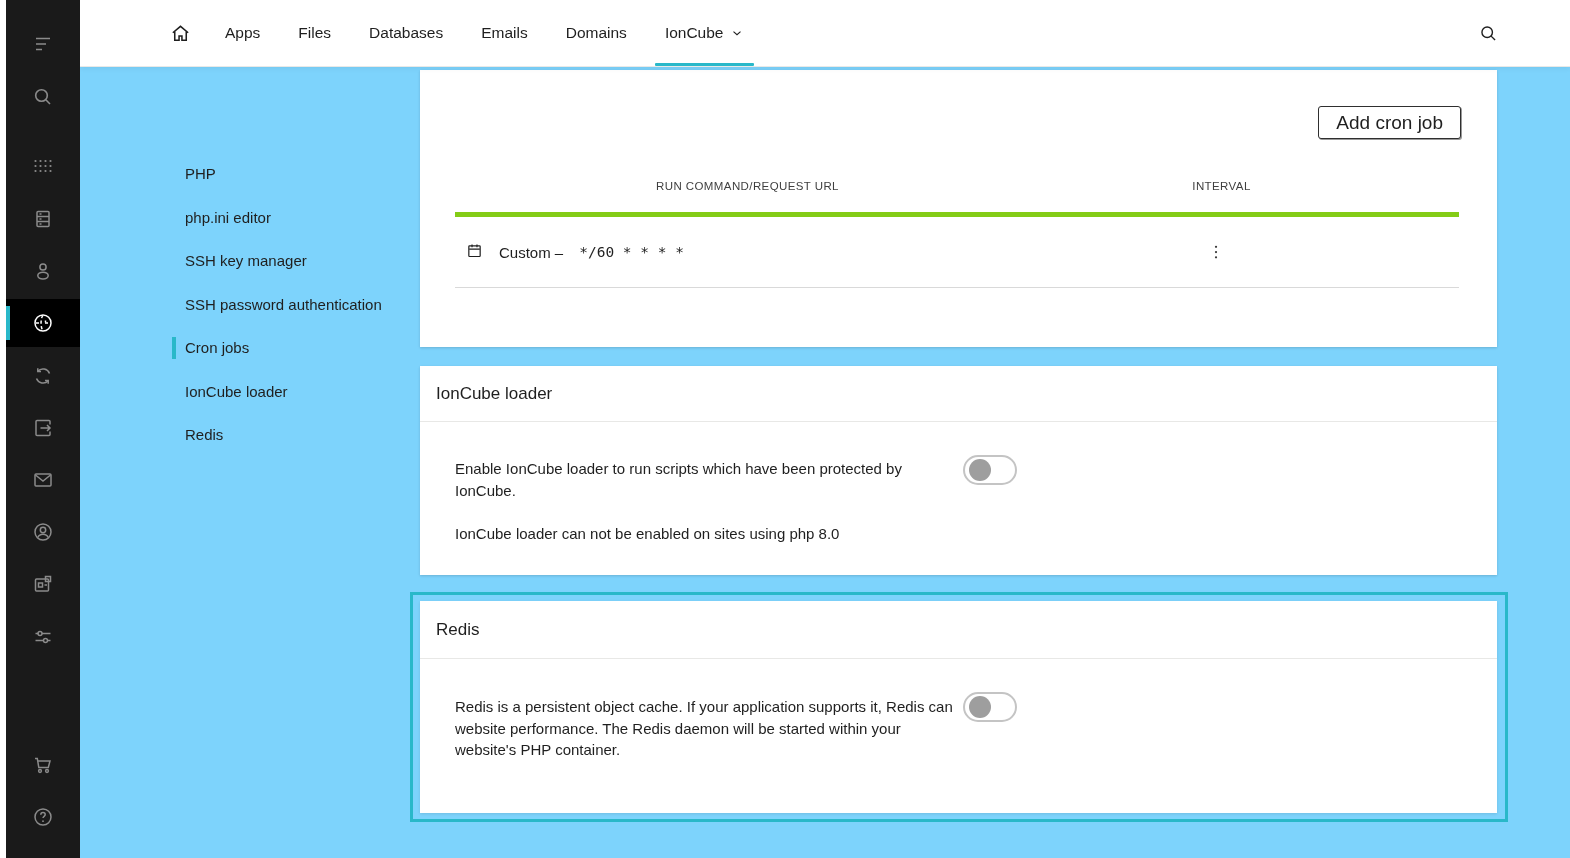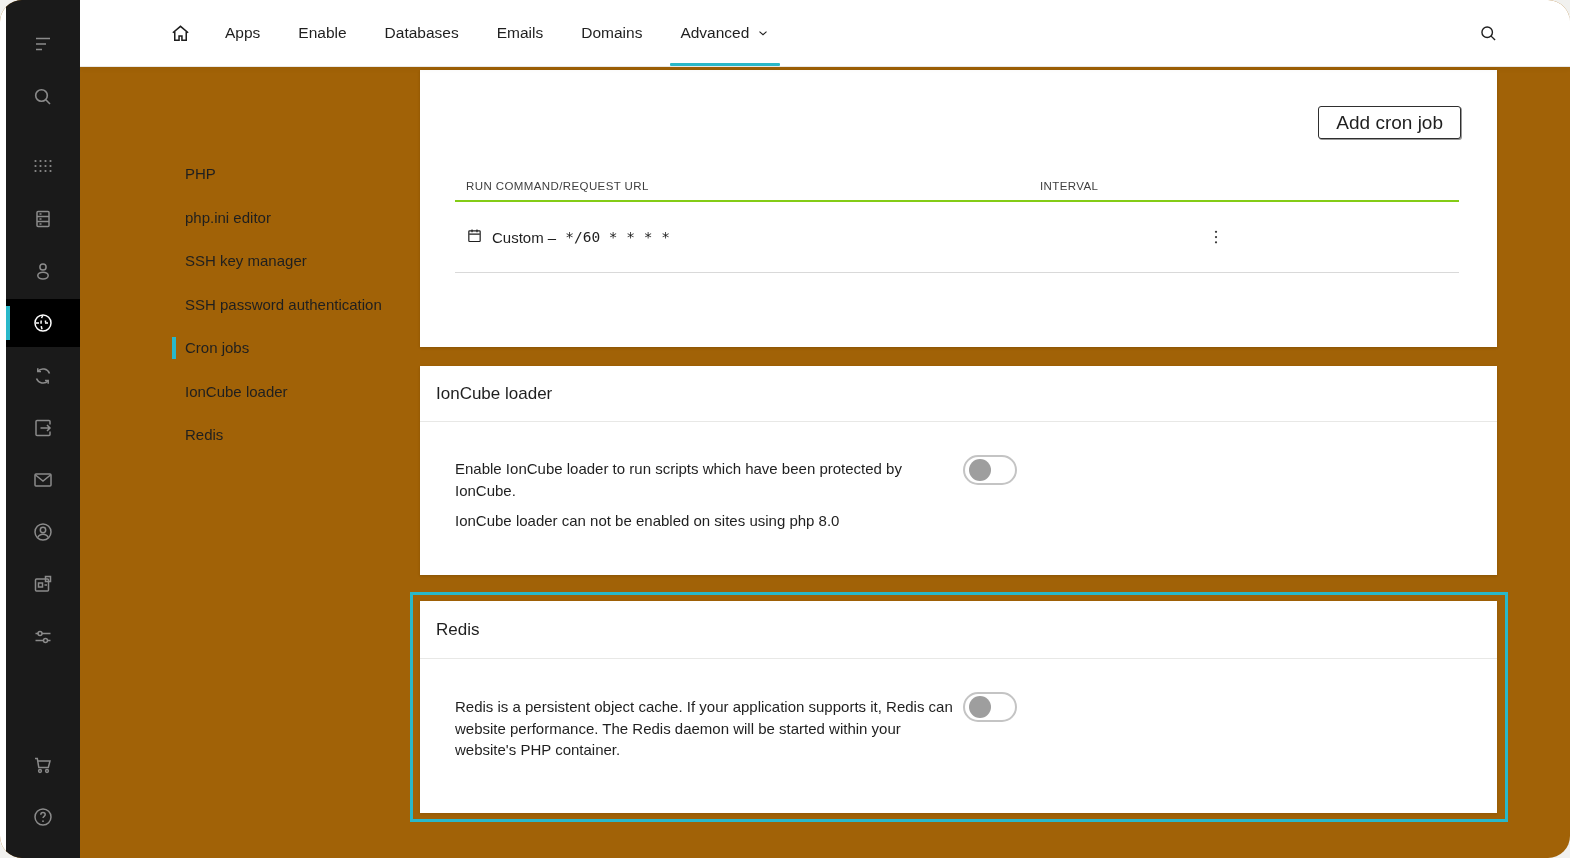--- a/index.html
+++ b/index.html
@@ -1,18 +1,18 @@
 <!DOCTYPE html>
 <html><head>
 <meta charset="utf-8">
 <style>
   * { margin:0; padding:0; box-sizing:border-box; }
   html,body { width:1570px; height:858px; }
   body { font-family:"Liberation Sans", sans-serif; color:#1f1f1f; background:#f1f1ef; overflow:hidden; }
-  .page { position:relative; width:1570px; height:858px; background:#a16207; overflow:hidden;border-radius:22px; }
+  .page { position:relative; width:1570px; height:858px; background:#7dd3fc; overflow:hidden; }
 
   
   .edge-sliver { position:absolute; left:0; top:0; width:6px; height:858px; background:#fff; }
 
   
   .rail { position:absolute; left:6px; top:0; width:74px; height:858px; background:#1a1a1a; z-index:10; }
   .rail-item { position:absolute; left:0; width:74px; height:48px; display:flex; align-items:center; justify-content:center; color:#8b8b8b; cursor:pointer; }
   .rail-item svg { display:block; }
   .rail-item.active { background:#000; color:#ffffff; }
   .rail-active-bar { position:absolute; left:0; top:7px; width:4px; height:34px; background:#29b8c9; }
@@ -34,33 +34,33 @@
 
   
   .card { position:absolute; left:420px; width:1077px; background:#fff; box-shadow:0 1px 3px rgba(0,0,0,0.10), 0 1px 2px rgba(0,0,0,0.06); }
   .card-cron { top:70px; height:277px; }
   .card-ioncube { top:366px; height:209px; }
 
   .add-btn { position:absolute; top:36px; right:36px; height:33px; padding:0 17px; background:#fff; border:1px solid #2f2f2f;
              border-radius:3px; font-size:19px; color:#1f1f1f; font-family:inherit; cursor:pointer; box-shadow:1px 1px 0 rgba(70,70,70,0.55); }
 
   .cron-table { position:absolute; left:35px; right:38px; top:110px; }
-  .thead { display:grid; grid-template-columns:574px 1fr 56px; padding-bottom:8px; border-bottom:2px solid #84cc16; }
+  .thead { display:grid; grid-template-columns:574px 1fr 56px; padding-bottom:20px; border-bottom:5px solid #84cc16;text-align:center; }
   .th { padding-left:11px; font-size:11.5px; letter-spacing:0.4px; color:#3f3f3f; }
   .trow { display:grid; grid-template-columns:574px 1fr 56px; align-items:center; height:71px; border-bottom:1px solid #d9d9d9; }
   .cmd-cell { padding-left:11px; font-family:"DejaVu Sans Mono", monospace; font-size:14.7px; color:#1f1f1f; white-space:nowrap; }
-  .interval-cell { padding-left:11px; display:flex; align-items:center; gap:9px; font-size:15px; color:#1f1f1f; }
+  .interval-cell { padding-left:11px; display:flex; align-items:center; gap:16px; font-size:15px; color:#1f1f1f; }
   .interval-cell .expr { font-family:"DejaVu Sans Mono", monospace; font-size:14.5px; }
   .kebab { justify-self:center; cursor:pointer; display:flex; align-items:center; }
 
   .card-title-row { height:56px; display:flex; align-items:center; padding-left:16px; font-size:17px; color:#1f1f1f; border-bottom:1px solid #e8e8e6; }
   .card-body { position:relative; padding:36px 35px 0; }
   .desc { font-size:15px; line-height:21.5px; color:#1f1f1f; }
   .desc span { display:block; }
-  .note { margin-top:11px; font-size:15px; color:#1f1f1f; }
+  .note { margin-top:24px; font-size:15px; color:#1f1f1f; }
 
   
   .toggle { position:absolute; left:543px; width:54px; height:30px; border:2px solid #c4c4c4; border-radius:16px; background:#fff; cursor:pointer; }
   .toggle .knob { position:absolute; left:4px; top:2px; width:22px; height:22px; border-radius:50%; background:#9e9e9e; }
   .toggle-ioncube { top:33px; }
   .toggle-redis { top:33px; }
 
   
   .redis-highlight { position:absolute; left:410px; top:592px; width:1098px; height:230px; border:3px solid #29b8c9; }
   .card-redis { position:absolute; left:7px; top:6px; width:1077px; height:212px; background:#fff; box-shadow:0 1px 3px rgba(0,0,0,0.10); }
@@ -216,33 +216,33 @@
         <svg width="23" height="23" viewBox="0 0 24 24" fill="none" stroke="currentColor" stroke-width="1.6">
           <path d="M4 11.2 12 4.5l8 6.7"></path>
           <path d="M6 9.8V19h4.5v-4.5h3V19H18V9.8"></path>
         </svg>
       </span>
     <div class="nav-items">
       <div class="nav-item">
           <span>Apps</span>
         </div>
       <div class="nav-item">
-          <span>Enable</span>
+          <span>Files</span>
         </div>
       <div class="nav-item">
           <span>Databases</span>
         </div>
       <div class="nav-item">
           <span>Emails</span>
         </div>
       <div class="nav-item">
           <span>Domains</span>
         </div>
       <div class="nav-item">
-        <span>Advanced</span>
+        <span>IonCube</span>
         <span class="chev">
             <svg width="14" height="14" viewBox="0 0 24 24" fill="none" stroke="currentColor" stroke-width="1.8">
               <path d="M6 9.5 12 15l6-5.5"></path>
             </svg>
           </span>
         <span class="tab-underline"></span>
       </div>
     </div>
     <span class="nav-search">
         <svg width="21" height="21" viewBox="0 0 24 24" fill="none" stroke="currentColor" stroke-width="1.6">

